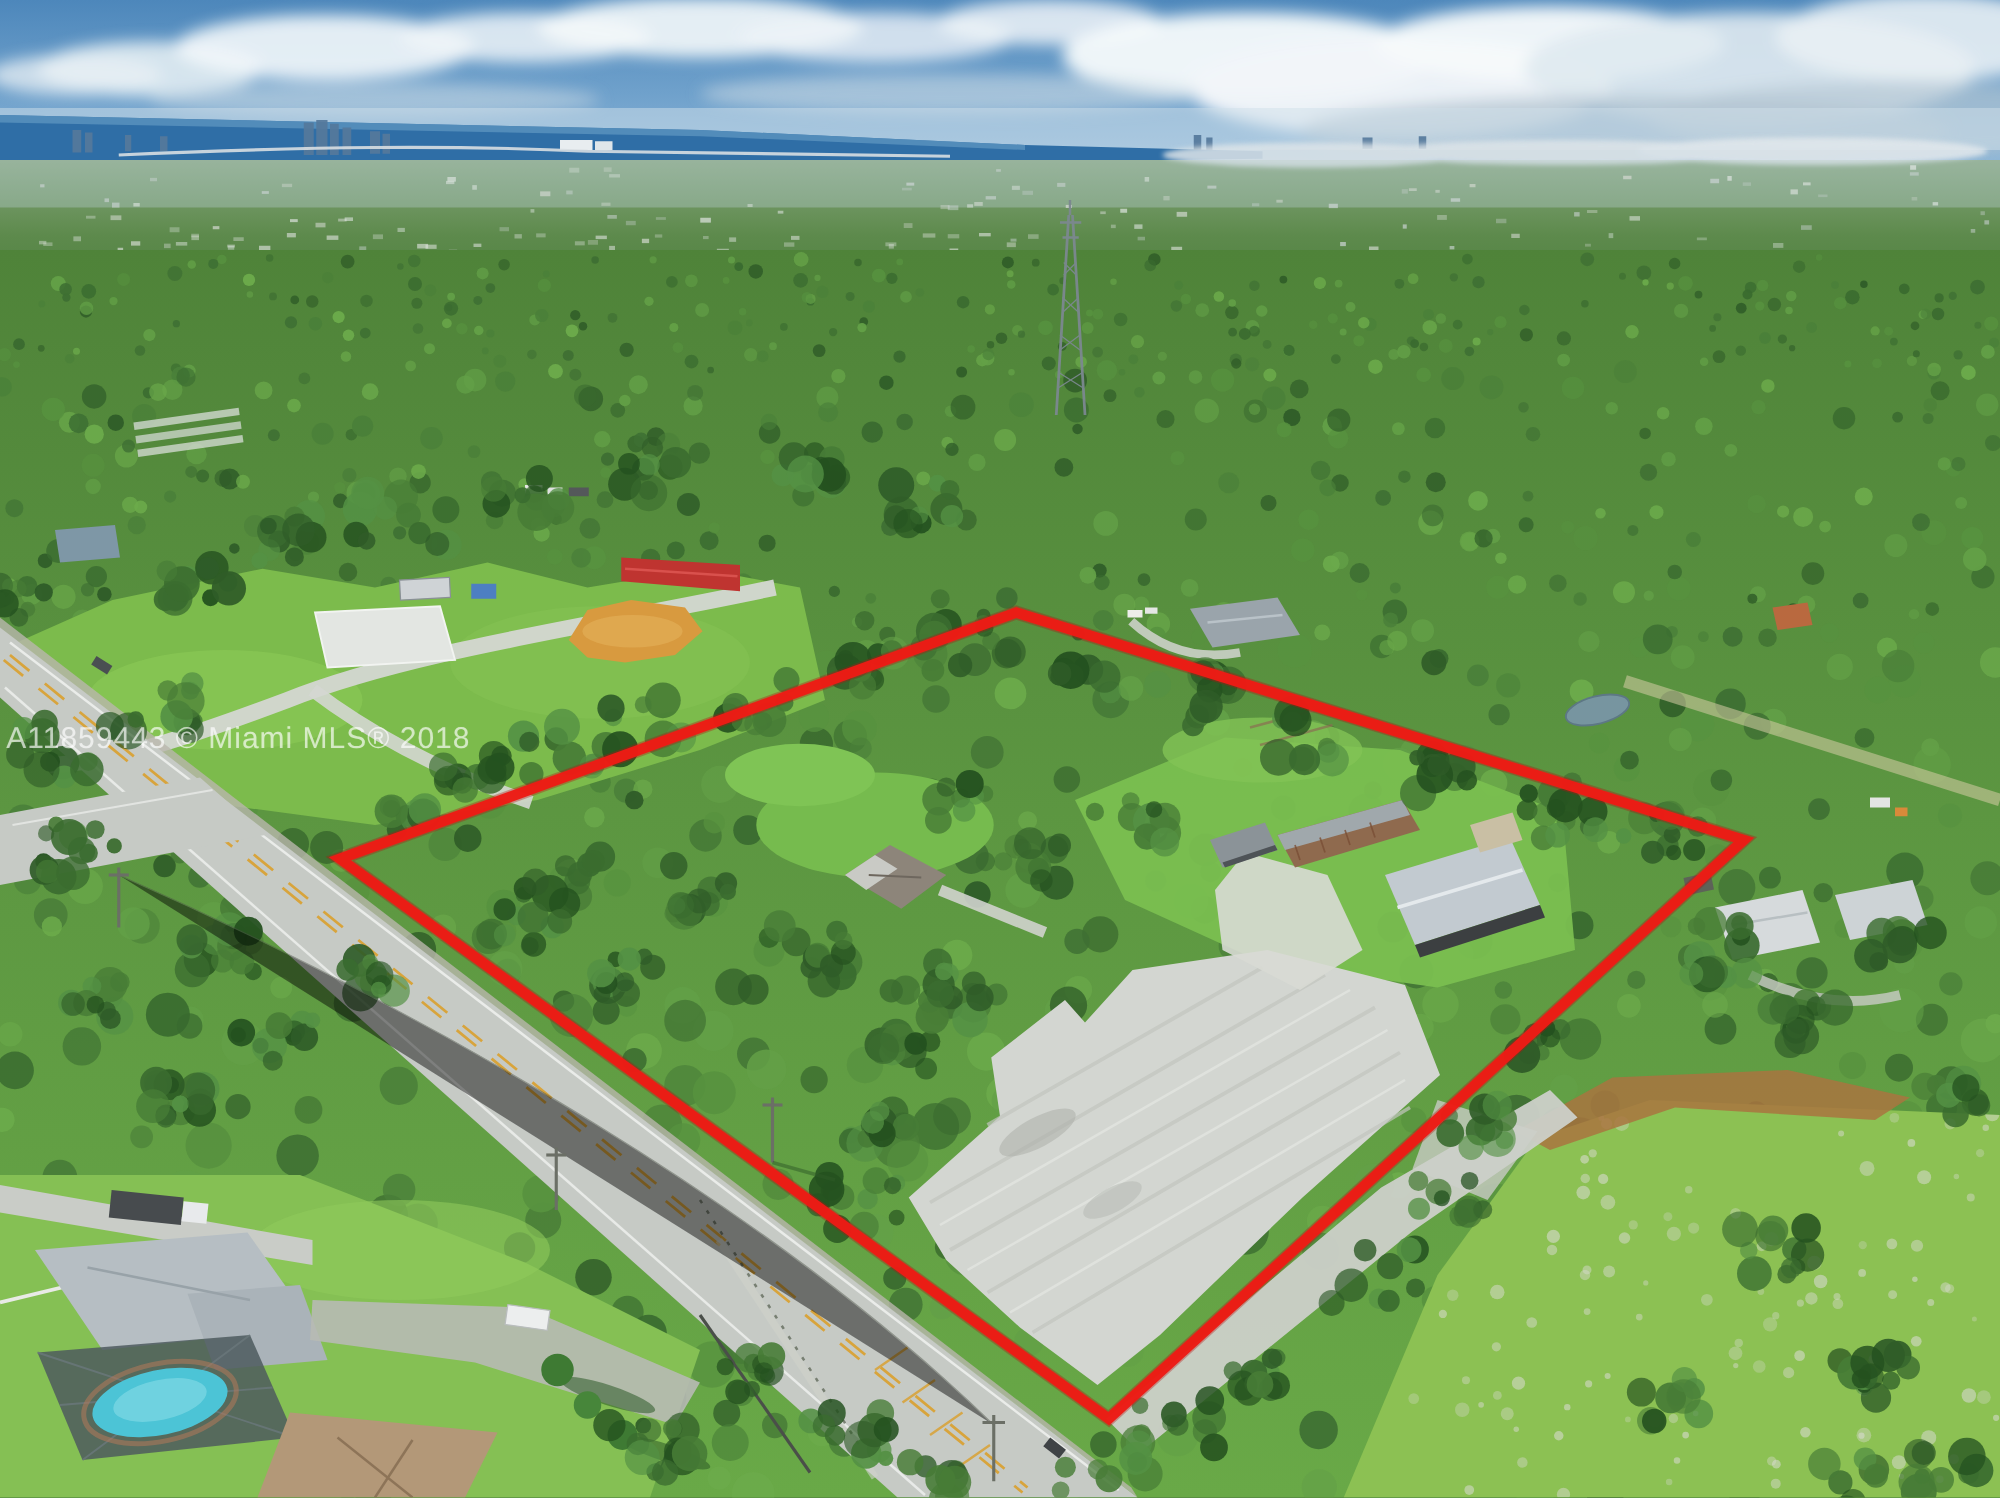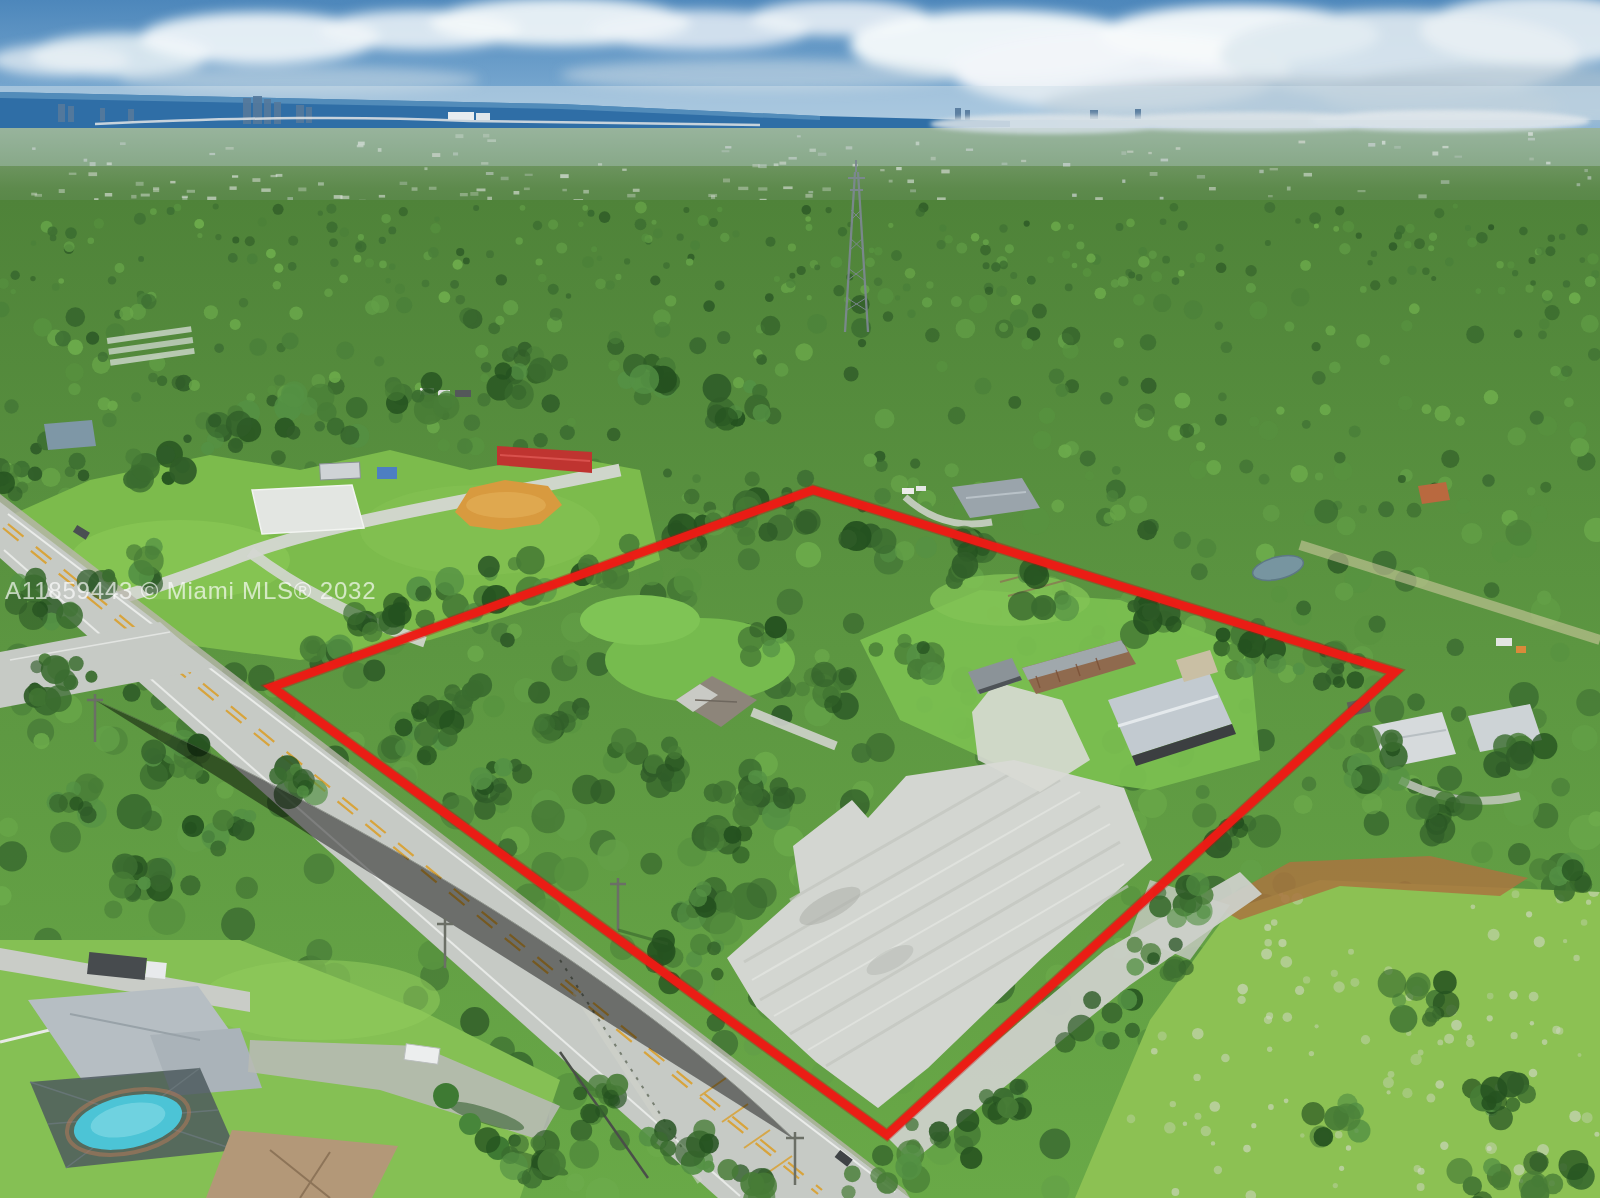--- a/index.html
+++ b/index.html
@@ -2318,14 +2318,14 @@
     </g>
     <line x1="618" y1="930" x2="668" y2="944" stroke="#2f5a28" stroke-width="3" opacity=".5"></line>
   </g>
 
   <g>
     <polygon points="272,687 813,490 1395,672 887,1135" fill="none" stroke-width="11" opacity=".35" stroke="#b81210"></polygon>
     <polygon points="272,687 813,490 1395,672 887,1135" fill="none" stroke-width="8.5" opacity=".97" stroke-linejoin="miter" stroke="#ed1b15"></polygon>
   </g>
 </svg>
 
-<div class="watermark">A11859443 © Miami MLS® 2032</div>
+<div class="watermark">A11859443 © Miami MLS® 2018</div>
 </div>
 
 </body></html>

